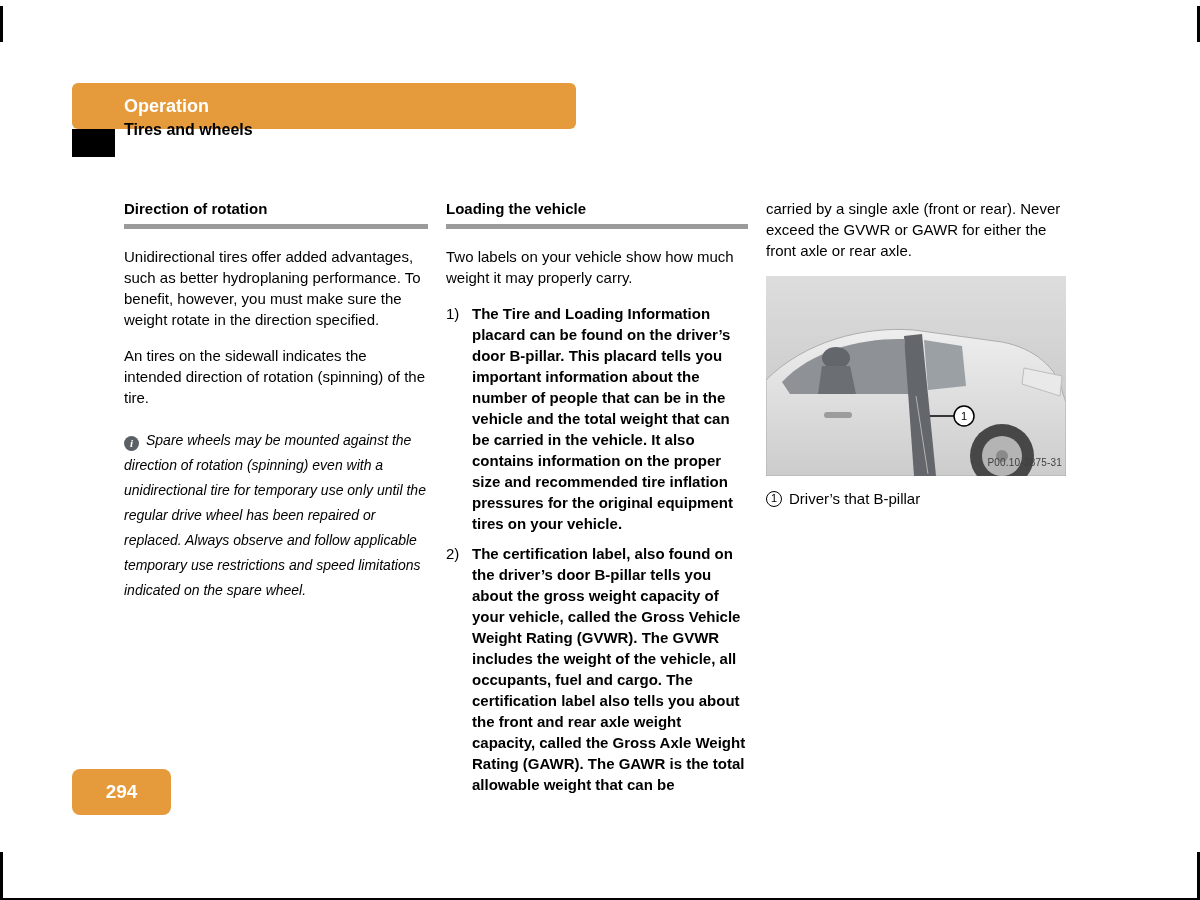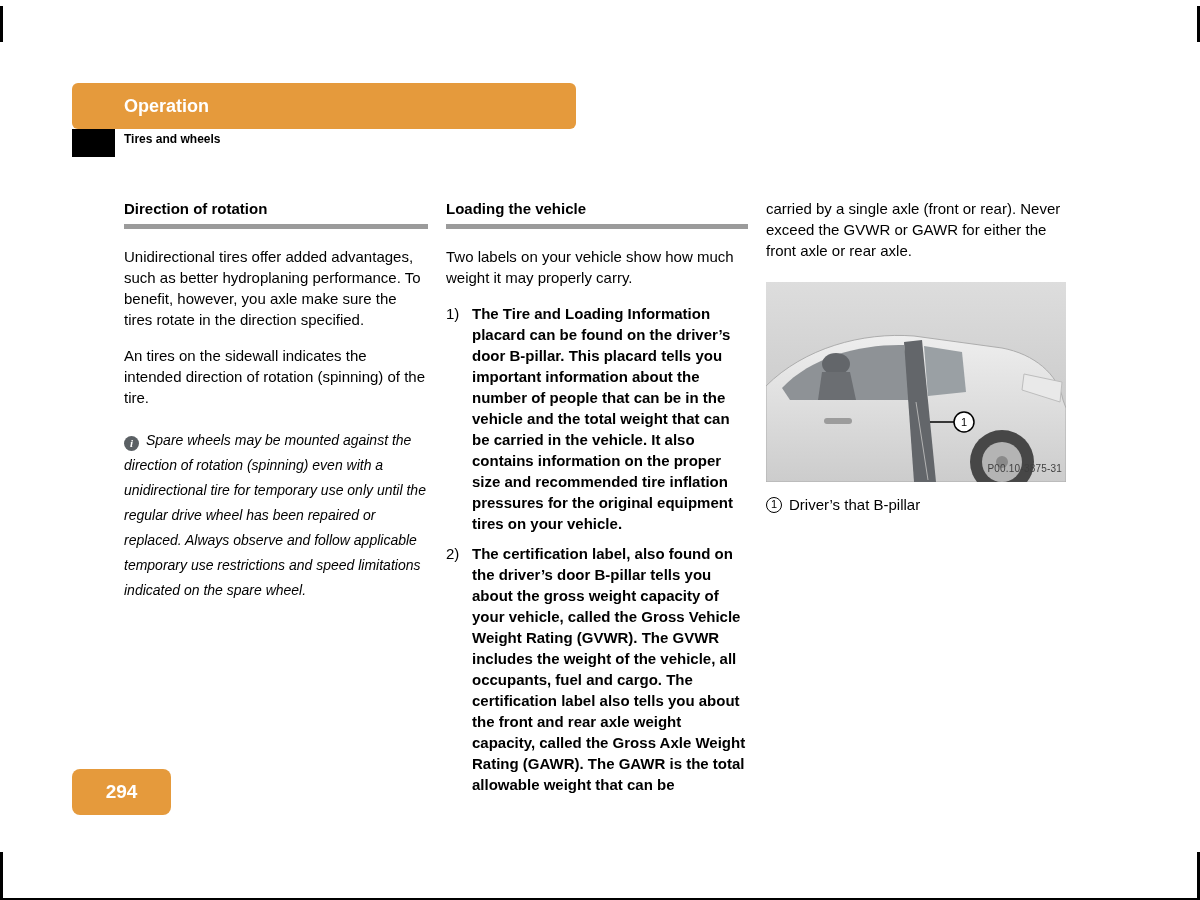--- a/index.html
+++ b/index.html
@@ -19,22 +19,22 @@
   .tick-br { right: 0; top: 852px; width: 3px; height: 46px; }
   .bottom-rule { position: absolute; left: 0; bottom: 0; width: 100%; height: 2px; background: #000; }
 
   .section-bar {
     position: absolute; left: 72px; top: 83px; width: 504px; height: 46px;
     color: #fff; font-weight: bold; font-size: 18px;
     display: flex; align-items: center; padding-left: 52px; box-sizing: border-box;
   }
   .black-tab { position: absolute; left: 72px; top: 129px; width: 43px; height: 28px; background: #000; }
   .chapter {
-    position: absolute; left: 124px; top: 132px;
-    font-size: 12px; font-weight: bold; text-align: right;
+    position: absolute; left: 124px; top: 121px;
+    font-size: 16px; font-weight: bold; text-align: right;
   }
 
   .col { position: absolute; top: 198px; font-size: 15px; line-height: 21px; }
   .col1 { left: 124px; width: 304px; }
   .col2 { left: 446px; width: 302px; }
   .col3 { left: 766px; width: 300px; }
 
   .col-heading { font-weight: bold; font-size: 15px; margin: 0; }
   .heading-rule { height: 5px; margin: 5px 0 17px 0; }
 
@@ -86,41 +86,41 @@
 
   <div class="section-bar" style="background:#E59A3C;border-radius:6px;">
     <span>Operation</span>
   </div>
   <div class="black-tab"></div>
   <div class="chapter">Tires and wheels</div>
 
   <div class="col col1">
     <h3 class="col-heading">Direction of rotation</h3>
     <div class="heading-rule" style="background:#9B9B9B;"></div>
-    <p class="body-para">Unidirectional tires offer added advantages, such as better hydroplaning performance. To benefit, however, you axle make sure the tires rotate in the direction specified.</p>
+    <p class="body-para">Unidirectional tires offer added advantages, such as better hydroplaning performance. To benefit, however, you must make sure the weight rotate in the direction specified.</p>
     <p class="body-para">An tires on the sidewall indicates the intended direction of rotation (spinning) of the tire.</p>
     <p class="note"><span class="note-icon">i</span><span>Spare wheels may be mounted against the direction of rotation (spinning) even with a unidirectional tire for temporary use only until the regular drive wheel has been repaired or replaced. Always observe and follow applicable temporary use restrictions and speed limitations indicated on the spare wheel.</span></p>
   </div>
 
   <div class="col col2">
     <h3 class="col-heading">Loading the vehicle</h3>
     <div class="heading-rule" style="background:#9B9B9B;"></div>
     <p class="body-para">Two labels on your vehicle show how much weight it may properly carry.</p>
     <div class="list-item">
       <span class="list-num">1)</span>
       <span class="list-text">The Tire and Loading Information placard can be found on the driver’s door B-pillar. This placard tells you important information about the number of people that can be in the vehicle and the total weight that can be carried in the vehicle. It also contains information on the proper size and recommended tire inflation pressures for the original equipment tires on your vehicle.</span>
     </div>
     <div class="list-item">
       <span class="list-num">2)</span>
       <span class="list-text">The certification label, also found on the driver’s door B-pillar tells you about the gross weight capacity of your vehicle, called the Gross Vehicle Weight Rating (GVWR). The GVWR includes the weight of the vehicle, all occupants, fuel and cargo. The certification label also tells you about the front and rear axle weight capacity, called the Gross Axle Weight Rating (GAWR). The GAWR is the total allowable weight that can be</span>
     </div>
   </div>
 
   <div class="col col3">
-    <p class="body-para" style="margin-bottom:21px;">carried by a single axle (front or rear). Never exceed the GVWR or GAWR for either the front axle or rear axle.</p>
+    <p class="body-para" style="margin-bottom:15px;">carried by a single axle (front or rear). Never exceed the GVWR or GAWR for either the front axle or rear axle.</p>
 
     <div class="figure">
       <svg width="300" height="200" viewBox="0 0 300 200">
         <defs>
           <linearGradient id="bgGrad" x1="0" y1="0" x2="0" y2="1">
             <stop offset="0" stop-color="#dddddd"></stop>
             <stop offset="1" stop-color="#c1c1c1"></stop>
           </linearGradient>
           <linearGradient id="bodyGrad" x1="0" y1="0" x2="0" y2="1">
             <stop offset="0" stop-color="#eeeeee"></stop>

